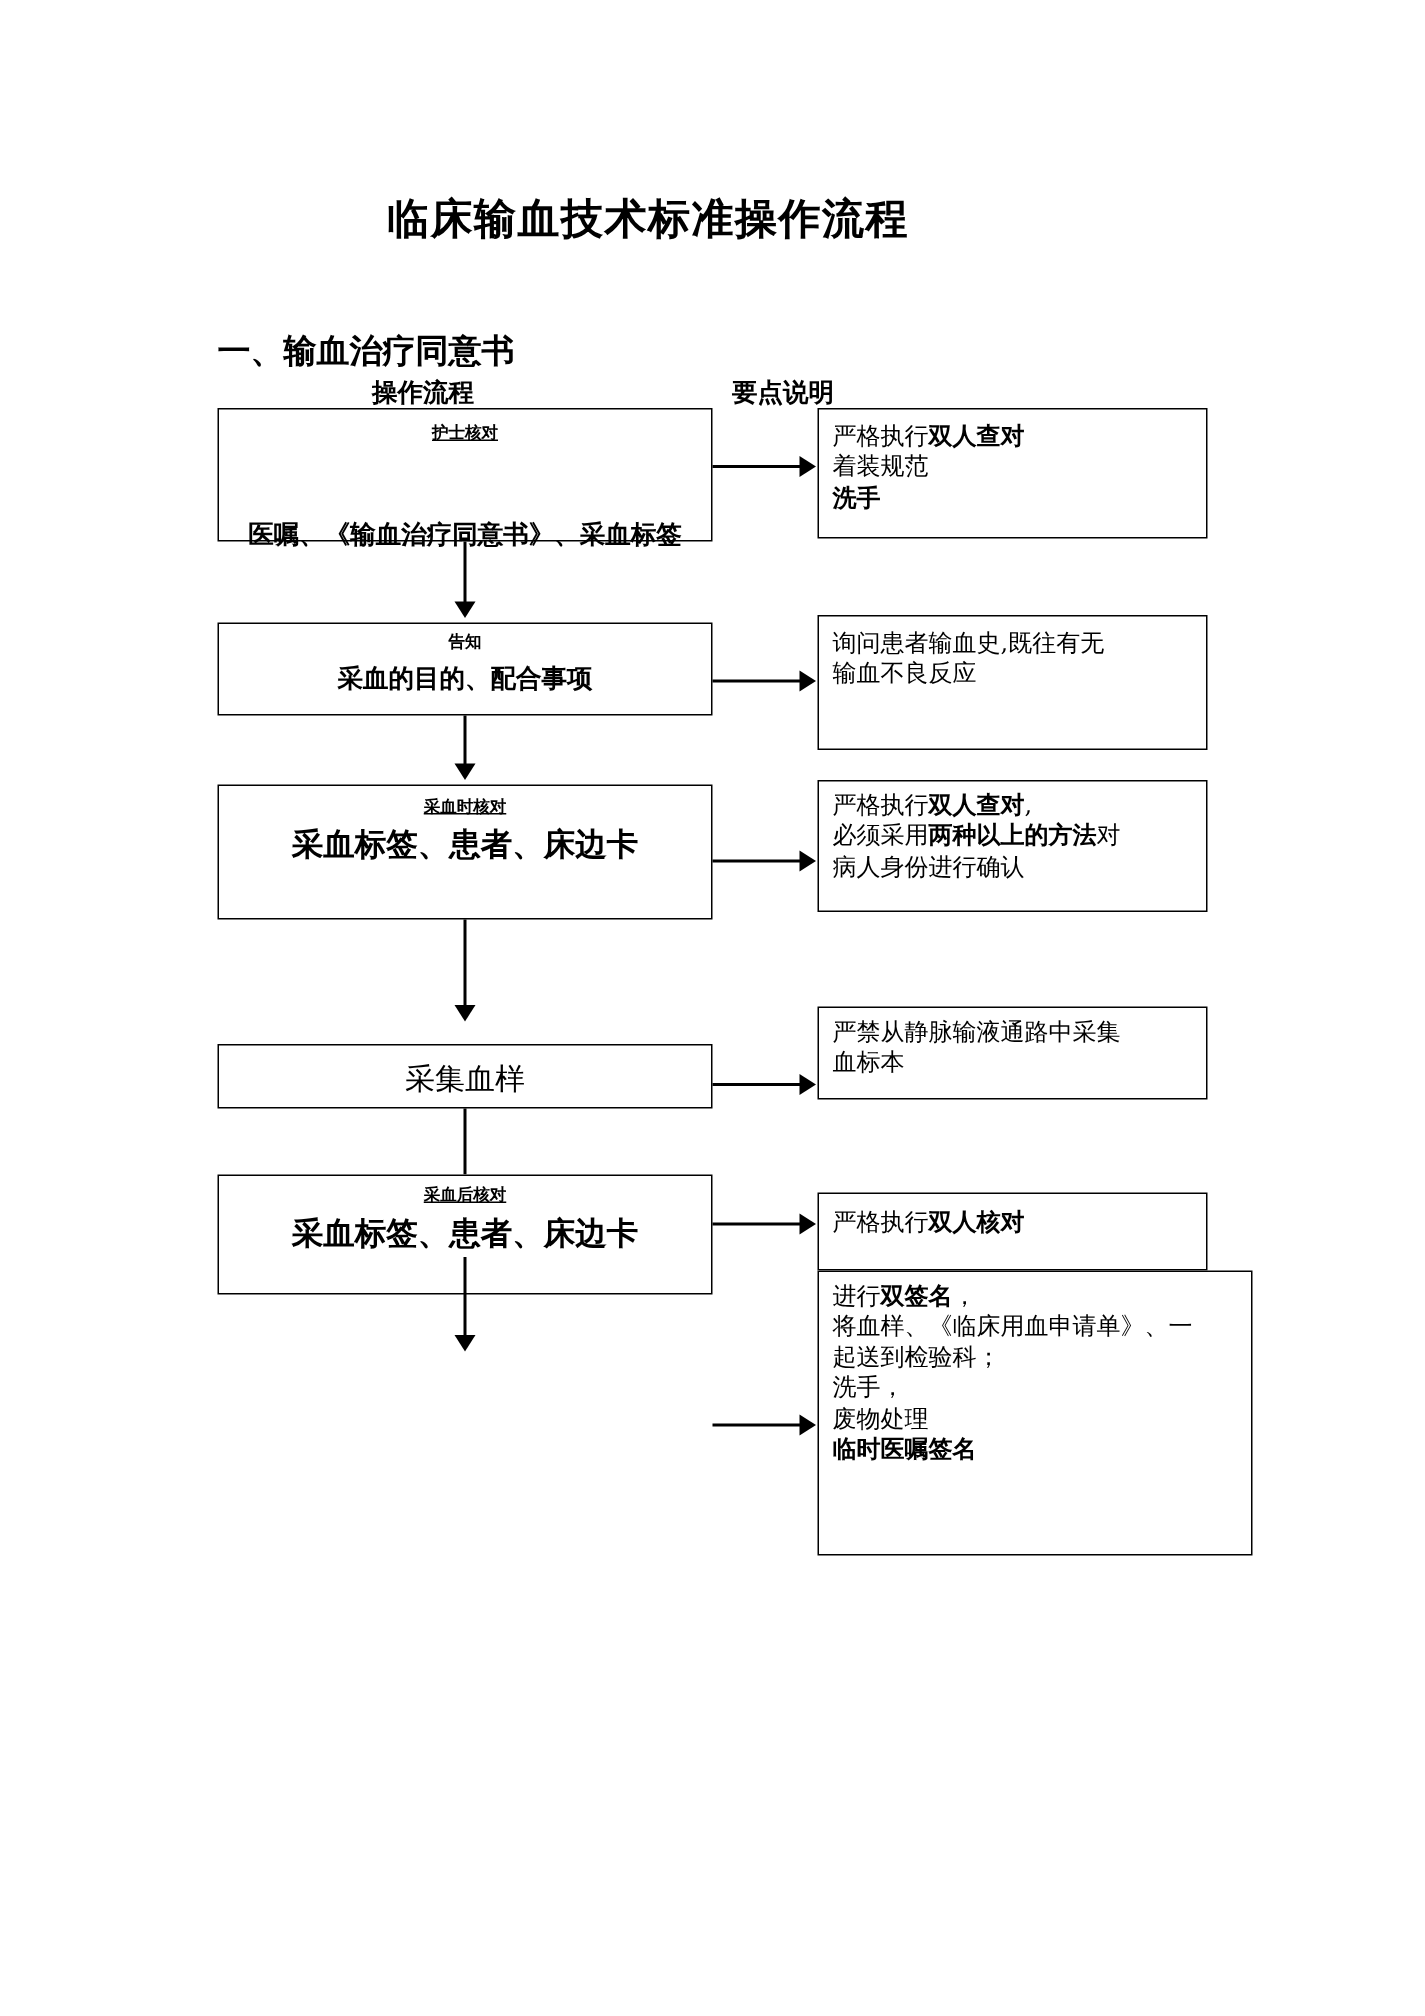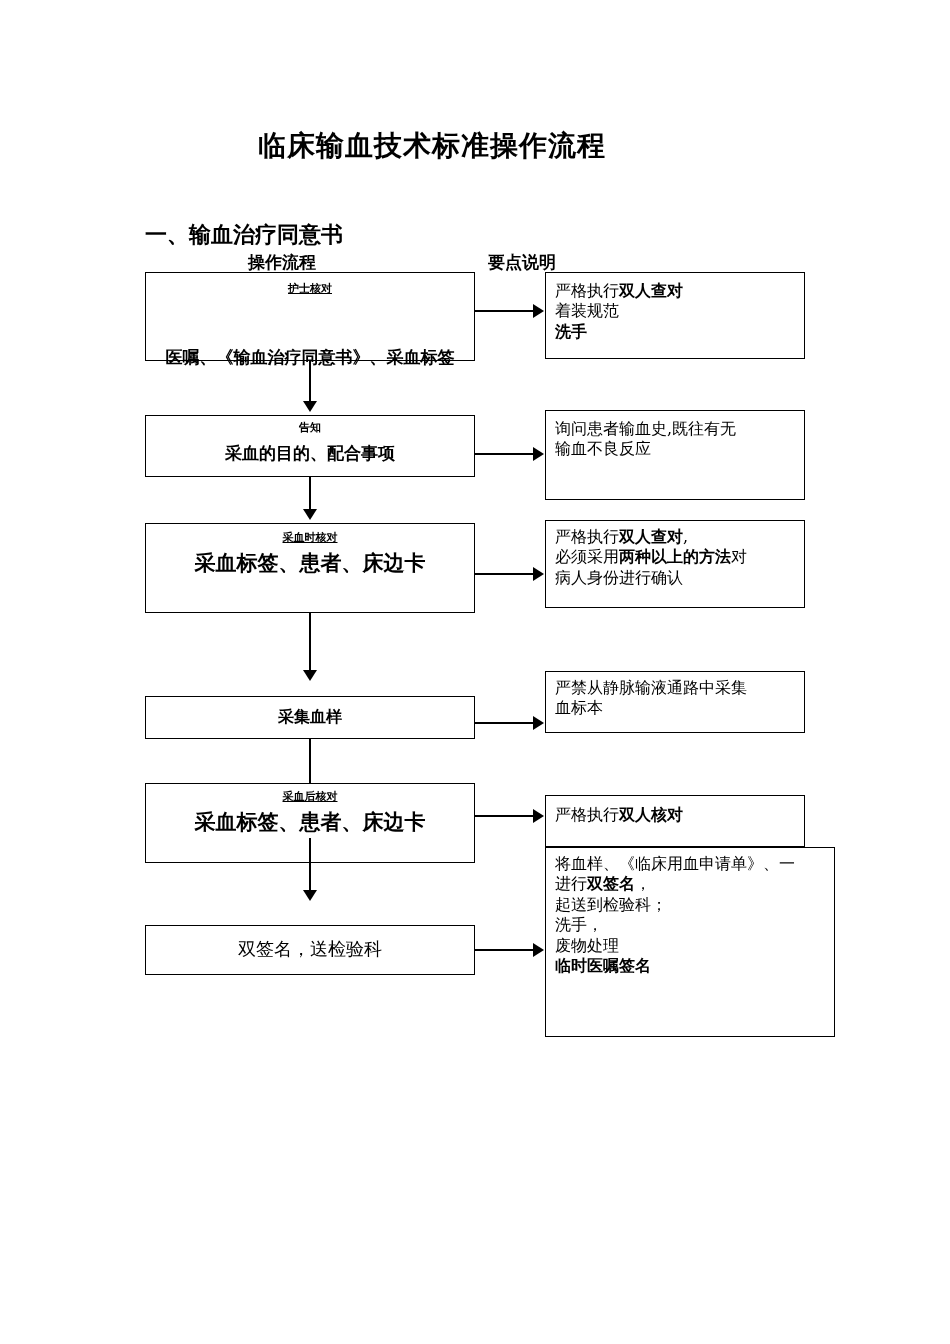--- a/index.html
+++ b/index.html
@@ -82,22 +82,22 @@
   .sub {
     font-size: 17px;
     font-weight: bold;
     line-height: 1.25;
     white-space: nowrap;
   }
   .sub.big {
     font-size: 21px;
   }
   .single {
-    font-size: 16px;
-    font-weight: bold;
+    font-size: 20px;
+    font-weight: normal;
     line-height: 1.25;
     white-space: nowrap;
   }
   .single.serif-reg {
     font-family: "DejaVu Serif", "Liberation Serif", serif;
     font-weight: normal;
     font-size: 18px;
   }
 
   
@@ -239,29 +239,26 @@
   <div class="arrow-down" style="left:303px; top:890px;"></div>
 
   <div class="box note-box" style="left:545px; top:795px; width:260px; height:52px;">
     <div class="note-text" style="top:9px;">
       <div class="note-line"><span>严格执行</span><b>双人核对</b></div>
     </div>
   </div>
 
   <div class="box note-box" style="left:545px; top:847px; width:290px; height:190px;">
     <div class="note-text" style="top:6px;">
+      <div class="note-line"><span>进行</span><b>双签名</b><span>，</span></div>
       <div class="note-line"><span>将血样、《临床用血申请单》、一</span></div>
-      <div class="note-line"><span>进行</span><b>双签名</b><span>，</span></div>
       <div class="note-line"><span>起送到检验科；</span></div>
       <div class="note-line"><span>洗手，</span></div>
       <div class="note-line"><span>废物处理</span></div>
       <div class="note-line"><b>临时医嘱签名</b></div>
     </div>
   </div>
 
-  <div class="box flow-box" style="left:145px; top:925px; width:330px; height:50px;">
-    <div class="box-inner single serif-reg" style="top:12px;">双签名，送检验科</div>
-  </div>
 
   <div class="hline" style="left:475px; top:949px; width:60px;"></div>
   <div class="arrow-right" style="left:533px; top:943px;"></div>
 
 </div>
 
 </body></html>

